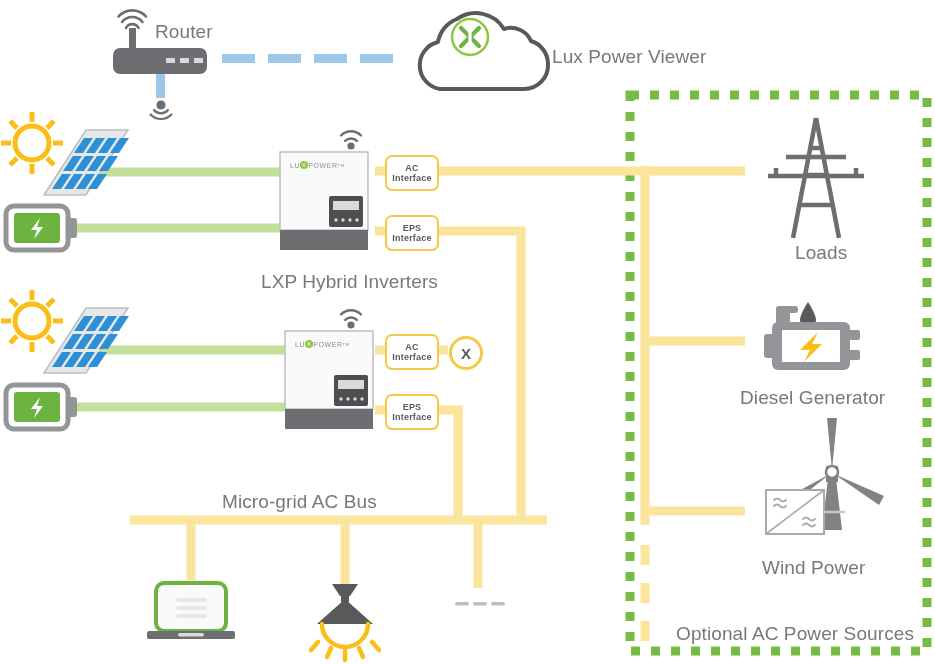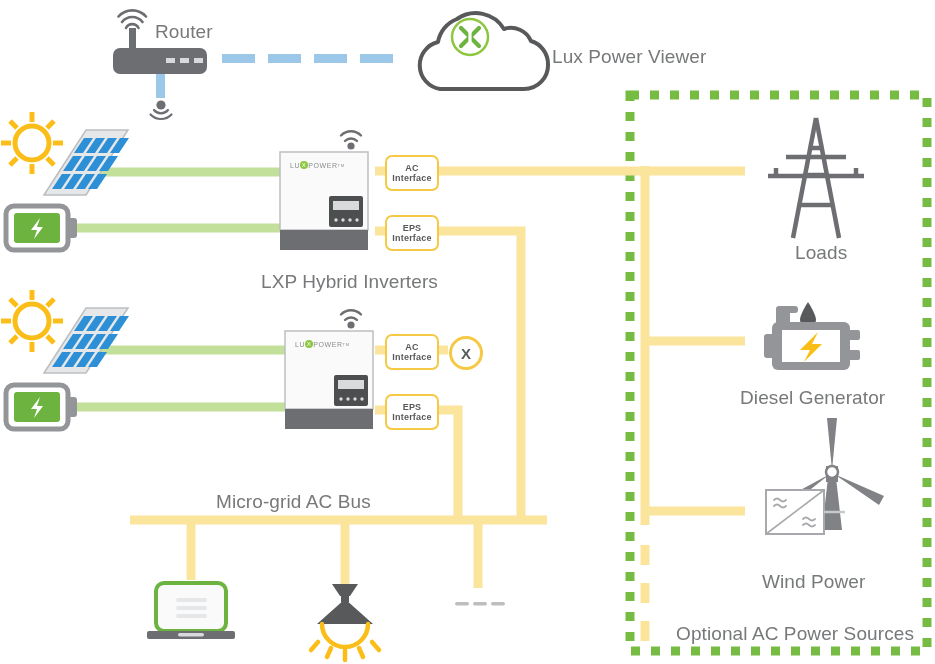--- a/index.html
+++ b/index.html
@@ -386,24 +386,24 @@
   </div>
   <div class="iface" style="left:385px; top:394px; width:50px; height:32px;">
     <span>EPS</span>
     <span>Interface</span>
   </div>
 
   <div class="xnode" style="left:449px; top:336px;">X</div>
 
   <div class="lbl" style="left:233px; top:272px;margin-left:28px;">LXP Hybrid Inverters</div>
 
-  <div class="lbl" style="left:216px; top:492px;">Micro-grid AC Bus</div>
+  <div class="lbl" style="left:222px; top:492px;">Micro-grid AC Bus</div>
 
 
   <div class="lbl" style="left:795px; top:243px;">Loads</div>
 
   <div class="lbl" style="left:740px; top:388px;">Diesel Generator</div>
 
-  <div class="lbl" style="left:762px; top:572px;">Wind Power</div>
+  <div class="lbl" style="left:762px; top:558px;">Wind Power</div>
 
   <div class="lbl" style="left:676px; top:624px;">Optional AC Power Sources</div>
 
 </div>
 
 </body></html>

